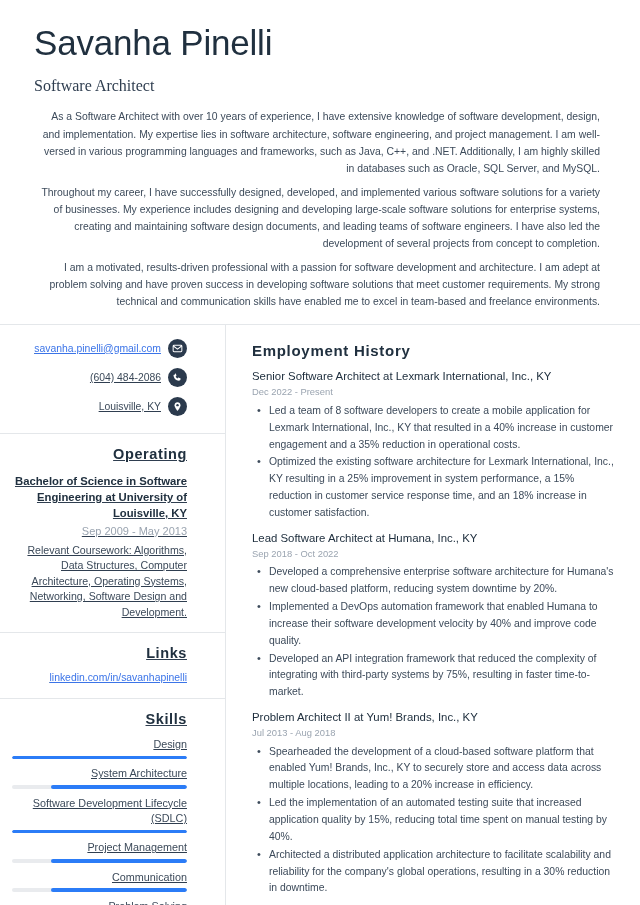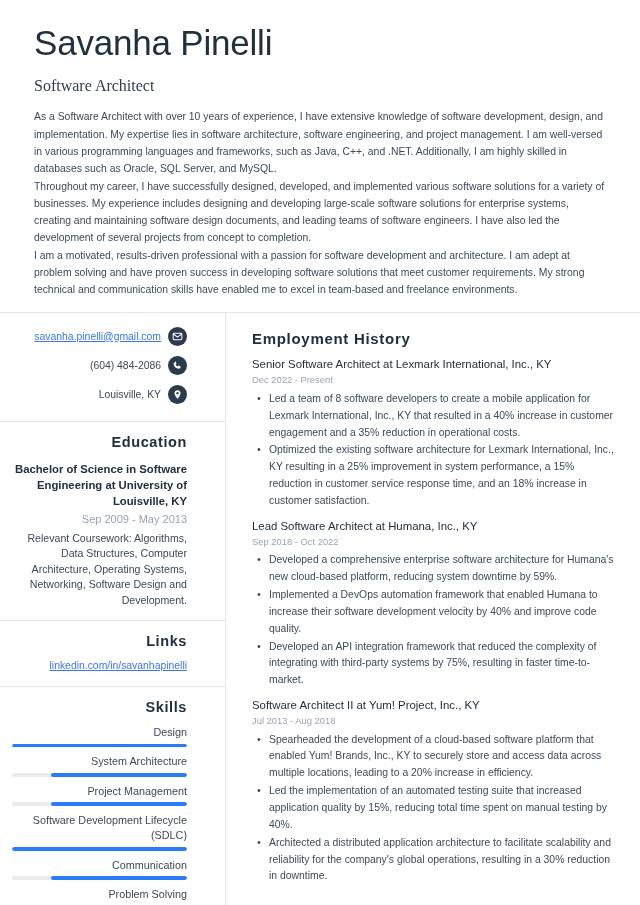--- a/index.html
+++ b/index.html
@@ -39,21 +39,21 @@
     line-height: 1.2;
     font-family: Liberation Serif, serif;
   }
   .summary {
     margin-top: 13px;
     font-size: 10.4px;
     line-height: 1.66;
     color: #3c4a5a;
     text-align: left;
   }
-  .summary p { margin: 0; }
+  .summary p { margin: 6px; text-align: right; }
 
   
   .hrule {
     height: 1px;
     background: #e4e7ea;
     width: 100%;
     margin-top: 14px;
   }
 
   
@@ -70,20 +70,21 @@
   }
   .col-right {
     flex: 1 1 auto;
     padding: 17px 26px 0 26px;
   }
 
   
   .side-block {
     padding: 12px 38px 12px 12px;
     text-align: right;
+    text-decoration: underline;
   }
   .side-block + .side-block {
     border-top: 1px solid #e4e7ea;
   }
   .side-block.no-border-pad { padding-top: 14px; }
 
   .contact-row {
     display: flex;
     align-items: center;
     justify-content: flex-end;
@@ -267,21 +268,21 @@
             <svg width="11" height="11" viewBox="0 0 24 24" fill="#ffffff">
               <path d="M12 2.5c-3.6 0-6.5 2.9-6.5 6.5 0 4.9 6.5 12.5 6.5 12.5s6.5-7.6 6.5-12.5c0-3.6-2.9-6.5-6.5-6.5z"></path>
               <circle cx="12" cy="9" r="2.6" fill="#2b3a4d"></circle>
             </svg>
           </span>
         </div>
 
       </div>
 
       <div class="side-block">
-        <div class="side-heading">Education</div>
+        <div class="side-heading">Operating</div>
         <div class="edu-degree">Bachelor of Science in Software Engineering at University of Louisville, KY</div>
         <div class="edu-dates">Sep 2009 - May 2013</div>
         <div class="edu-course">Relevant Coursework: Algorithms, Data Structures, Computer Architecture, Operating Systems, Networking, Software Design and Development.</div>
       </div>
 
       <div class="side-block">
         <div class="side-heading">Links</div>
         <span class="side-link">linkedin.com/in/savanhapinelli</span>
       </div>
 
@@ -296,30 +297,30 @@
         </div>
 
         <div class="skill-item">
           <div class="skill-name">System Architecture</div>
           <div class="skill-track">
             <div class="skill-fill" style="width: 78%;"></div>
           </div>
         </div>
 
         <div class="skill-item">
+          <div class="skill-name">Software Development Lifecycle (SDLC)</div>
+          <div class="skill-track">
+            <div class="skill-fill" style="width: 100%;"></div>
+          </div>
+        </div>
+
+        <div class="skill-item">
           <div class="skill-name">Project Management</div>
           <div class="skill-track">
             <div class="skill-fill" style="width: 78%;"></div>
-          </div>
-        </div>
-
-        <div class="skill-item">
-          <div class="skill-name">Software Development Lifecycle (SDLC)</div>
-          <div class="skill-track">
-            <div class="skill-fill" style="width: 100%;"></div>
           </div>
         </div>
 
         <div class="skill-item">
           <div class="skill-name">Communication</div>
           <div class="skill-track">
             <div class="skill-fill" style="width: 78%;"></div>
           </div>
         </div>
 
@@ -342,28 +343,28 @@
         <ul class="job-bullets">
           <li>Led a team of 8 software developers to create a mobile application for Lexmark International, Inc., KY that resulted in a 40% increase in customer engagement and a 35% reduction in operational costs.</li>
           <li>Optimized the existing software architecture for Lexmark International, Inc., KY resulting in a 25% improvement in system performance, a 15% reduction in customer service response time, and an 18% increase in customer satisfaction.</li>
         </ul>
       </div>
 
       <div class="job">
         <div class="job-role">Lead Software Architect at Humana, Inc., KY</div>
         <div class="job-dates">Sep 2018 - Oct 2022</div>
         <ul class="job-bullets">
-          <li>Developed a comprehensive enterprise software architecture for Humana's new cloud-based platform, reducing system downtime by 59%.</li>
+          <li>Developed a comprehensive enterprise software architecture for Humana's new cloud-based platform, reducing system downtime by 20%.</li>
           <li>Implemented a DevOps automation framework that enabled Humana to increase their software development velocity by 40% and improve code quality.</li>
           <li>Developed an API integration framework that reduced the complexity of integrating with third-party systems by 75%, resulting in faster time-to-market.</li>
         </ul>
       </div>
 
       <div class="job">
-        <div class="job-role">Software Architect II at Yum! Project, Inc., KY</div>
+        <div class="job-role">Problem Architect II at Yum! Brands, Inc., KY</div>
         <div class="job-dates">Jul 2013 - Aug 2018</div>
         <ul class="job-bullets">
           <li>Spearheaded the development of a cloud-based software platform that enabled Yum! Brands, Inc., KY to securely store and access data across multiple locations, leading to a 20% increase in efficiency.</li>
           <li>Led the implementation of an automated testing suite that increased application quality by 15%, reducing total time spent on manual testing by 40%.</li>
           <li>Architected a distributed application architecture to facilitate scalability and reliability for the company's global operations, resulting in a 30% reduction in downtime.</li>
         </ul>
       </div>
 
     </div>
   </div>

